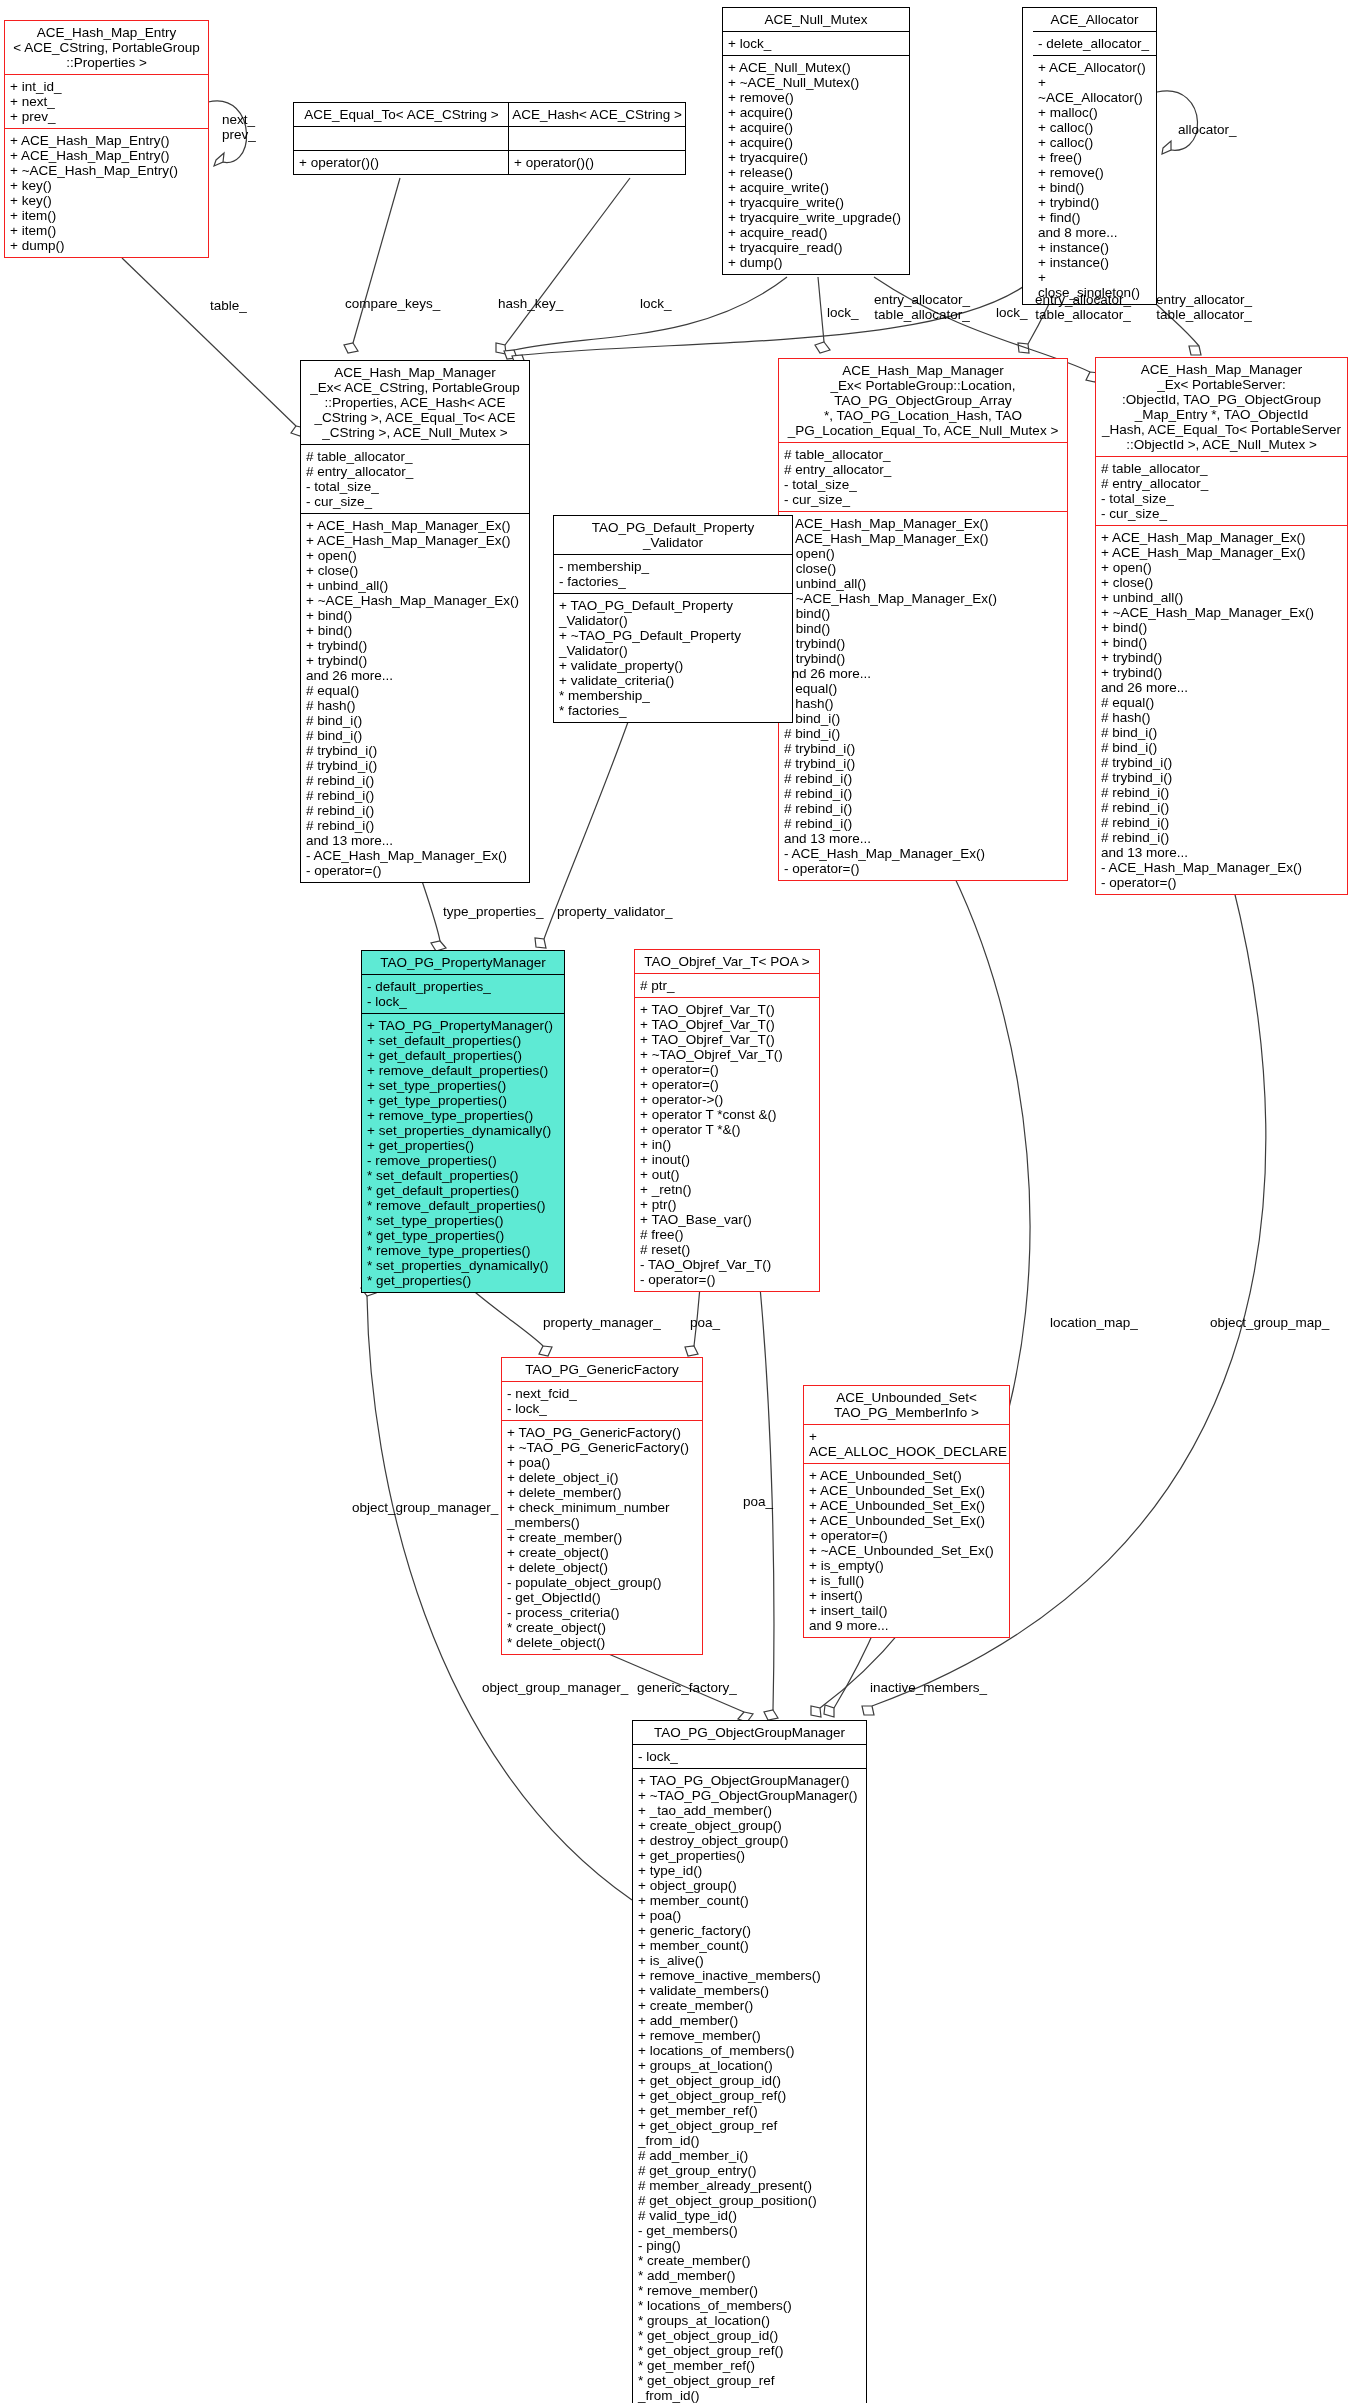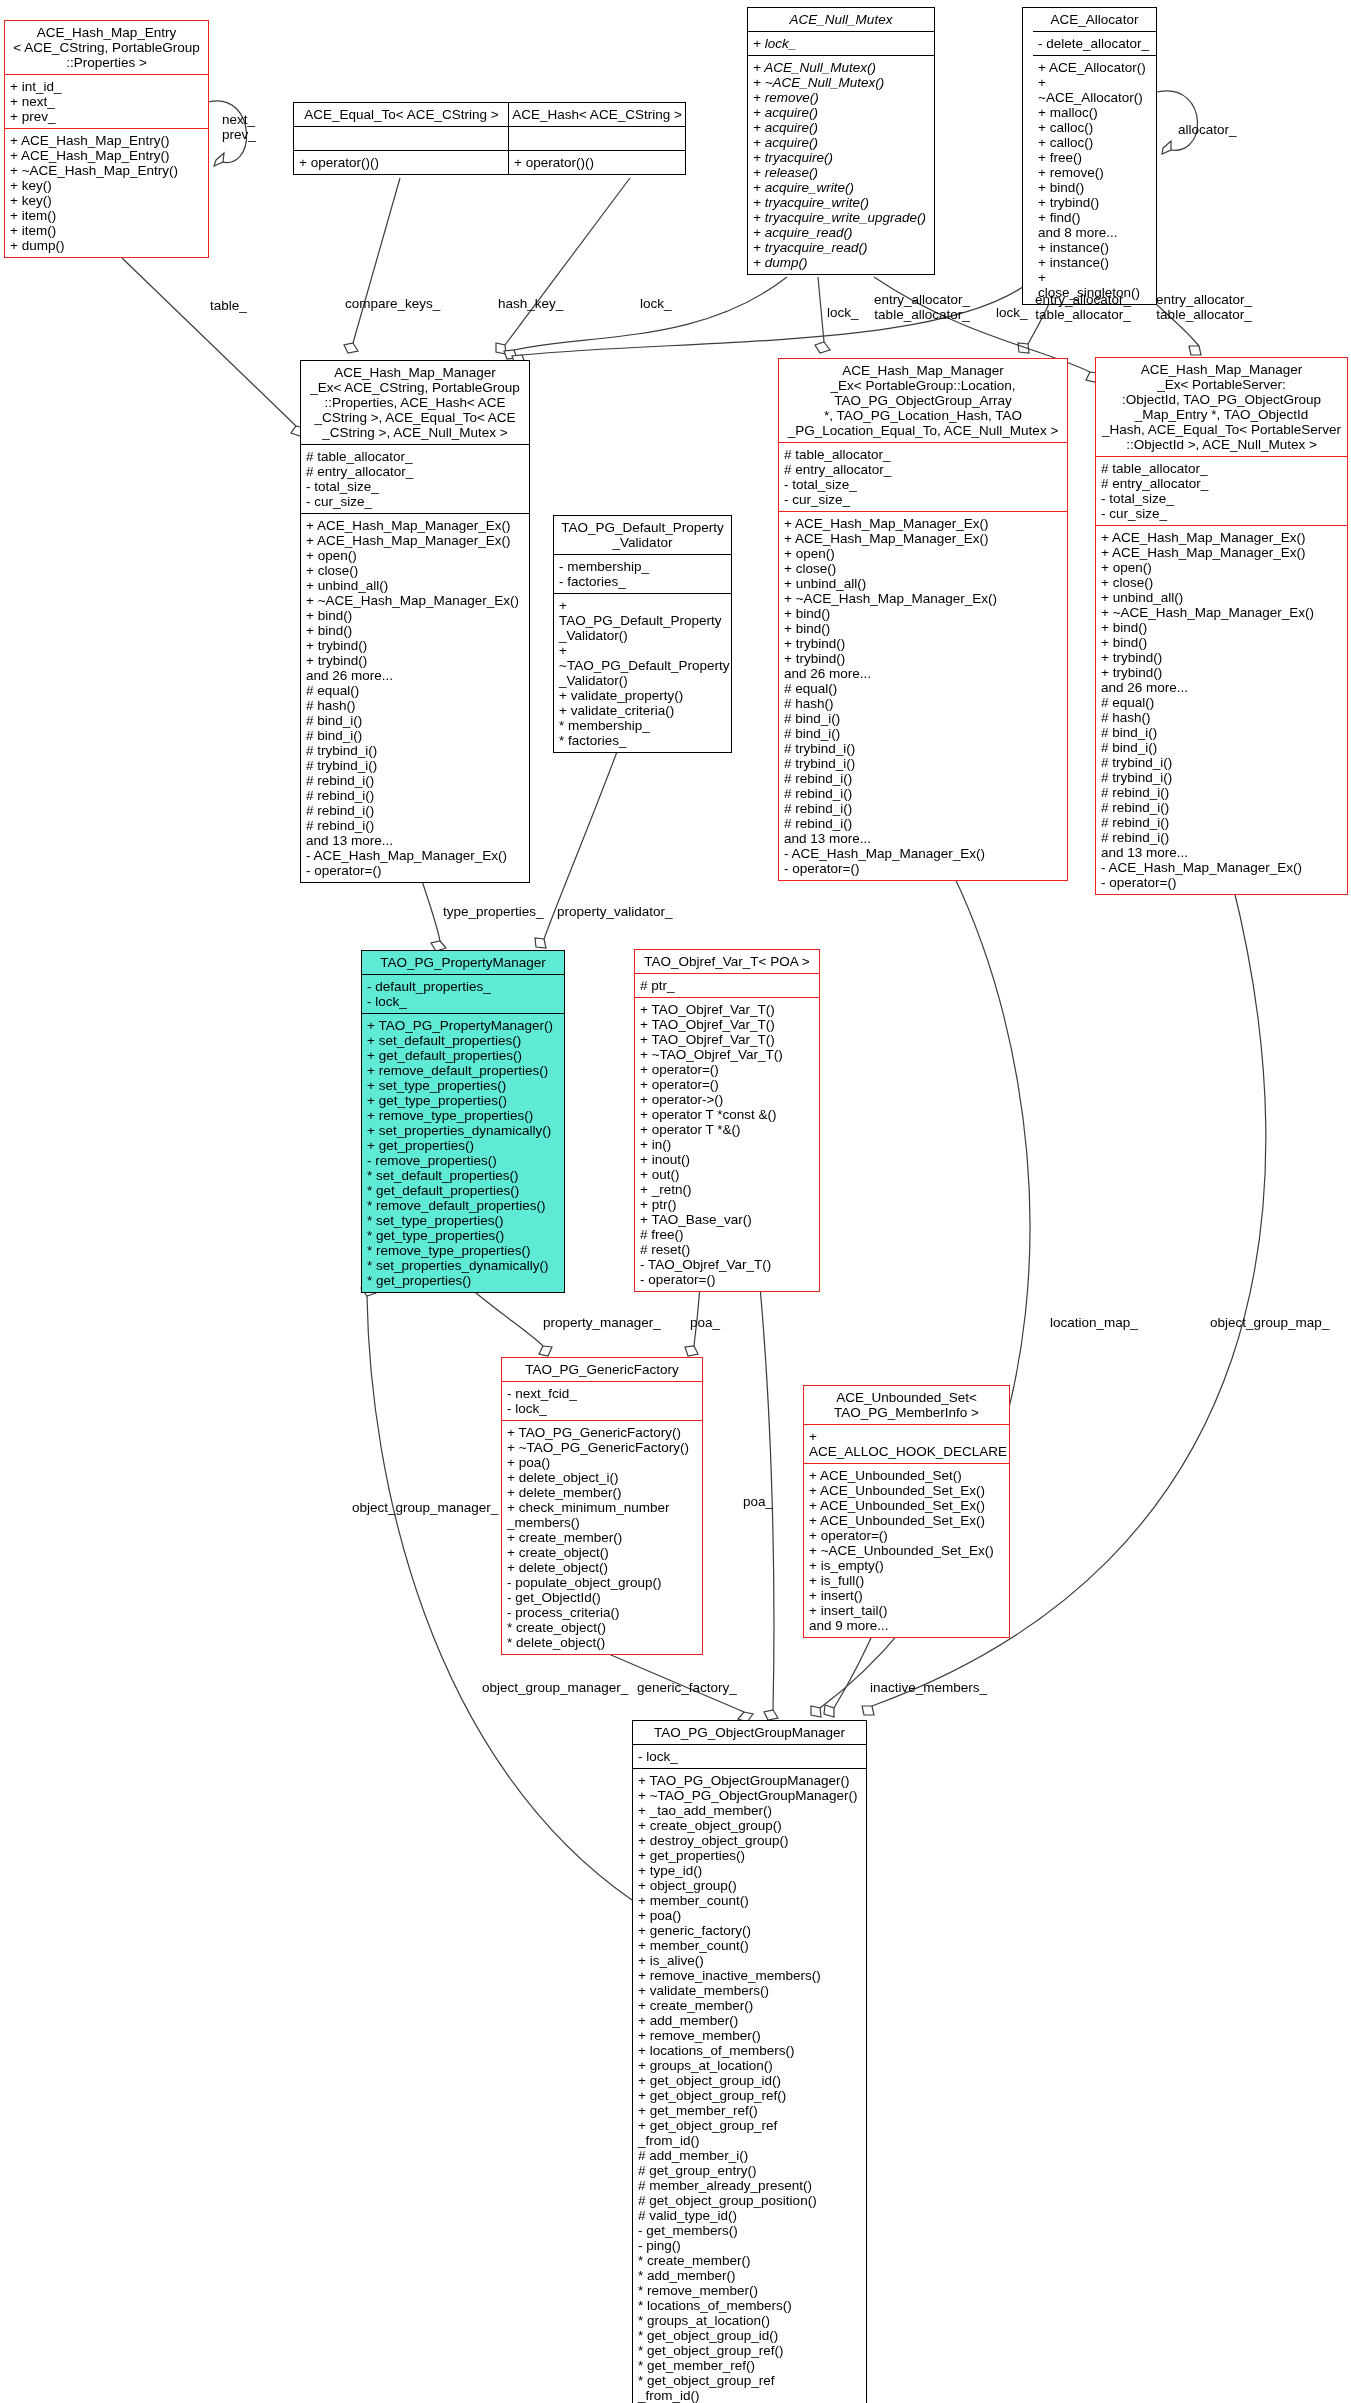--- a/index.html
+++ b/index.html
@@ -122,21 +122,21 @@
   </div>
 
   <div class="uml" style="left:508px;top:102px;width:178px;">
     <div class="t">ACE_Hash&lt; ACE_CString &gt;</div>
     <div class="a"></div>
     <div class="m">
         <div>+ operator()()</div>
       </div>
   </div>
 
-  <div class="uml" style="left:747px;top:7px;width:188px;font-style:italic;">
+  <div class="uml" style="left:722px;top:7px;width:188px;">
     <div class="t">ACE_Null_Mutex</div>
     <div class="a">
         <div>+ lock_</div>
       </div>
     <div class="m">
         <div>+ ACE_Null_Mutex()</div>
         <div>+ ~ACE_Null_Mutex()</div>
         <div>+ remove()</div>
         <div>+ acquire()</div>
         <div>+ acquire()</div>
@@ -289,21 +289,21 @@
         <div># rebind_i()</div>
         <div># rebind_i()</div>
         <div># rebind_i()</div>
         <div># rebind_i()</div>
         <div>and 13 more...</div>
         <div>- ACE_Hash_Map_Manager_Ex()</div>
         <div>- operator=()</div>
       </div>
   </div>
 
-  <div class="uml" style="left:553px;top:515px;width:179px;">
+  <div class="uml" style="left:553px;top:515px;width:240px;">
     <div class="t">TAO_PG_Default_Property
 _Validator</div>
     <div class="a">
         <div>- membership_</div>
         <div>- factories_</div>
       </div>
     <div class="m">
         <div>+ TAO_PG_Default_Property
 _Validator()</div>
         <div>+ ~TAO_PG_Default_Property

